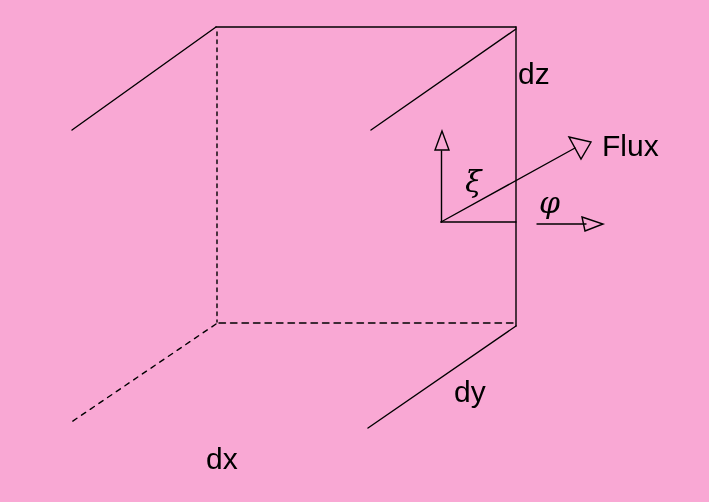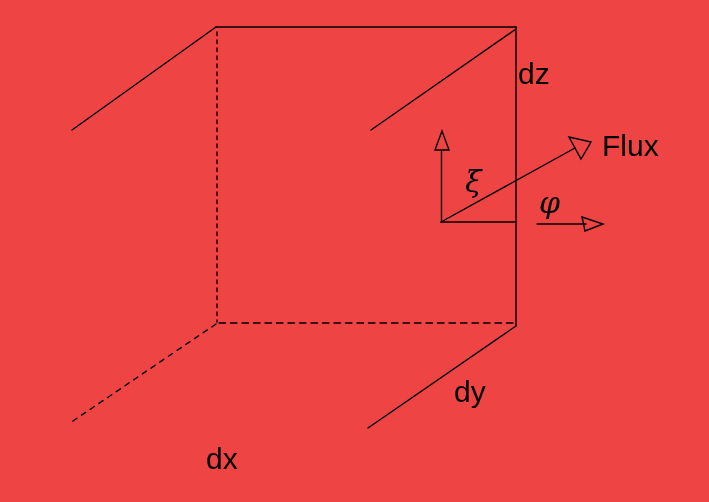--- a/index.html
+++ b/index.html
@@ -4,21 +4,21 @@
 <style>
   html, body {
     margin: 0;
     padding: 0;
     background: #ffffff;
   }
   .stage {
     position: relative;
     width: 709px;
     height: 502px;
-    background: #ef4444;
+    background: #f9a8d4;
     overflow: hidden;
   }
   svg.diagram {
     position: absolute;
     left: 0;
     top: 0;
     width: 709px;
     height: 502px;
   }
   .edge-label {

